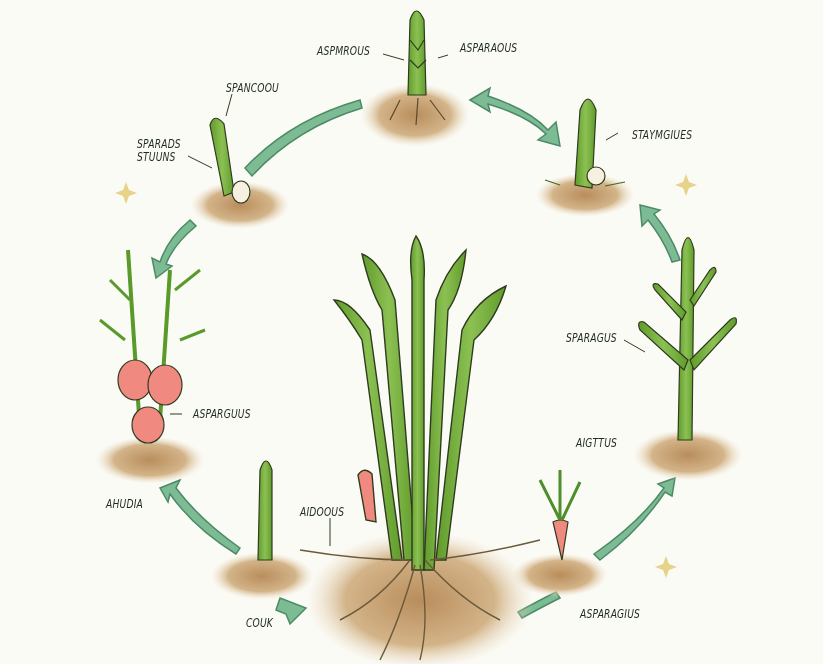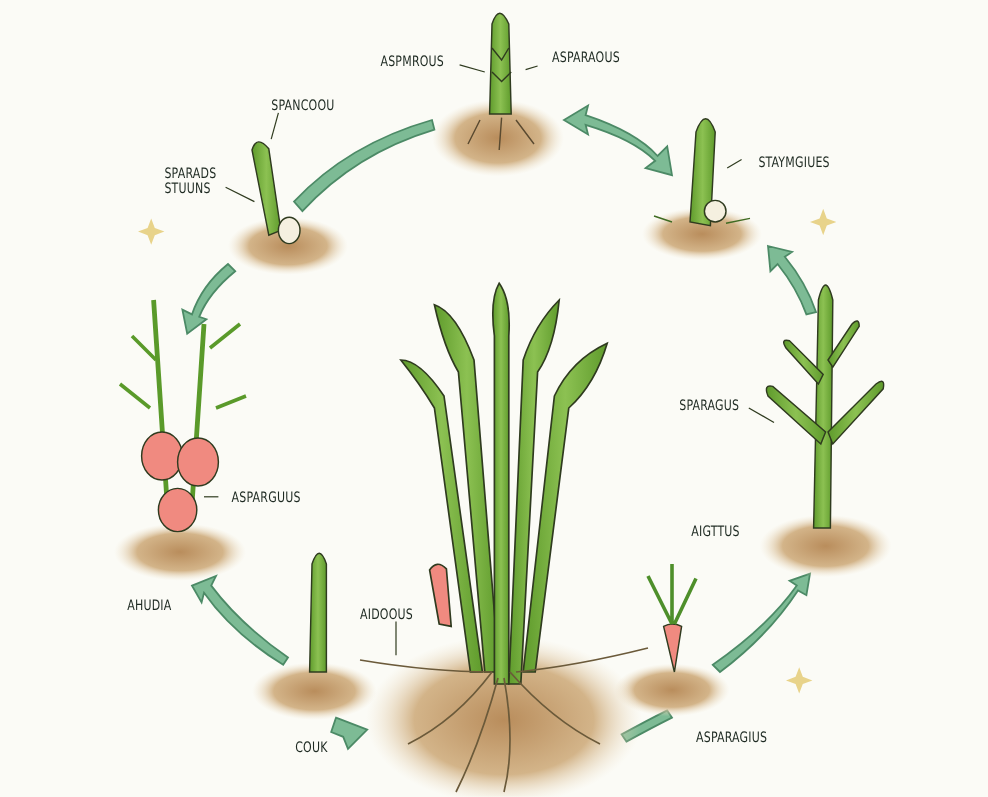--- a/index.html
+++ b/index.html
@@ -1,17 +1,17 @@
 <!DOCTYPE html>
 <html><head>
 <meta charset="utf-8">
 <style>
   html,body{margin:0;padding:0;}
   body{width:823px;height:664px;background:#fbfbf6;position:relative;overflow:hidden;font-family:"DejaVu Sans",sans-serif;}
-  .stage{position:absolute;left:0;top:0;width:823px;height:664px;}
+  .stage{position:absolute;left:0;top:0;width:823px;height:664px;font-style:italic;}
   svg.art{position:absolute;left:0;top:0;width:823px;height:664px;}
   .label{position:absolute;font-family:"DejaVu Sans Condensed","DejaVu Sans",sans-serif;font-size:12px;letter-spacing:0.2px;color:#1e2a22;white-space:pre;line-height:13px;transform:scaleX(0.85);transform-origin:left top;}
 </style>
 </head>
 <body>
 
 <div class="stage">
 <svg class="art" viewBox="0 0 823 664">
   <defs>
     <radialGradient id="soil" cx="50%" cy="50%" r="50%">

